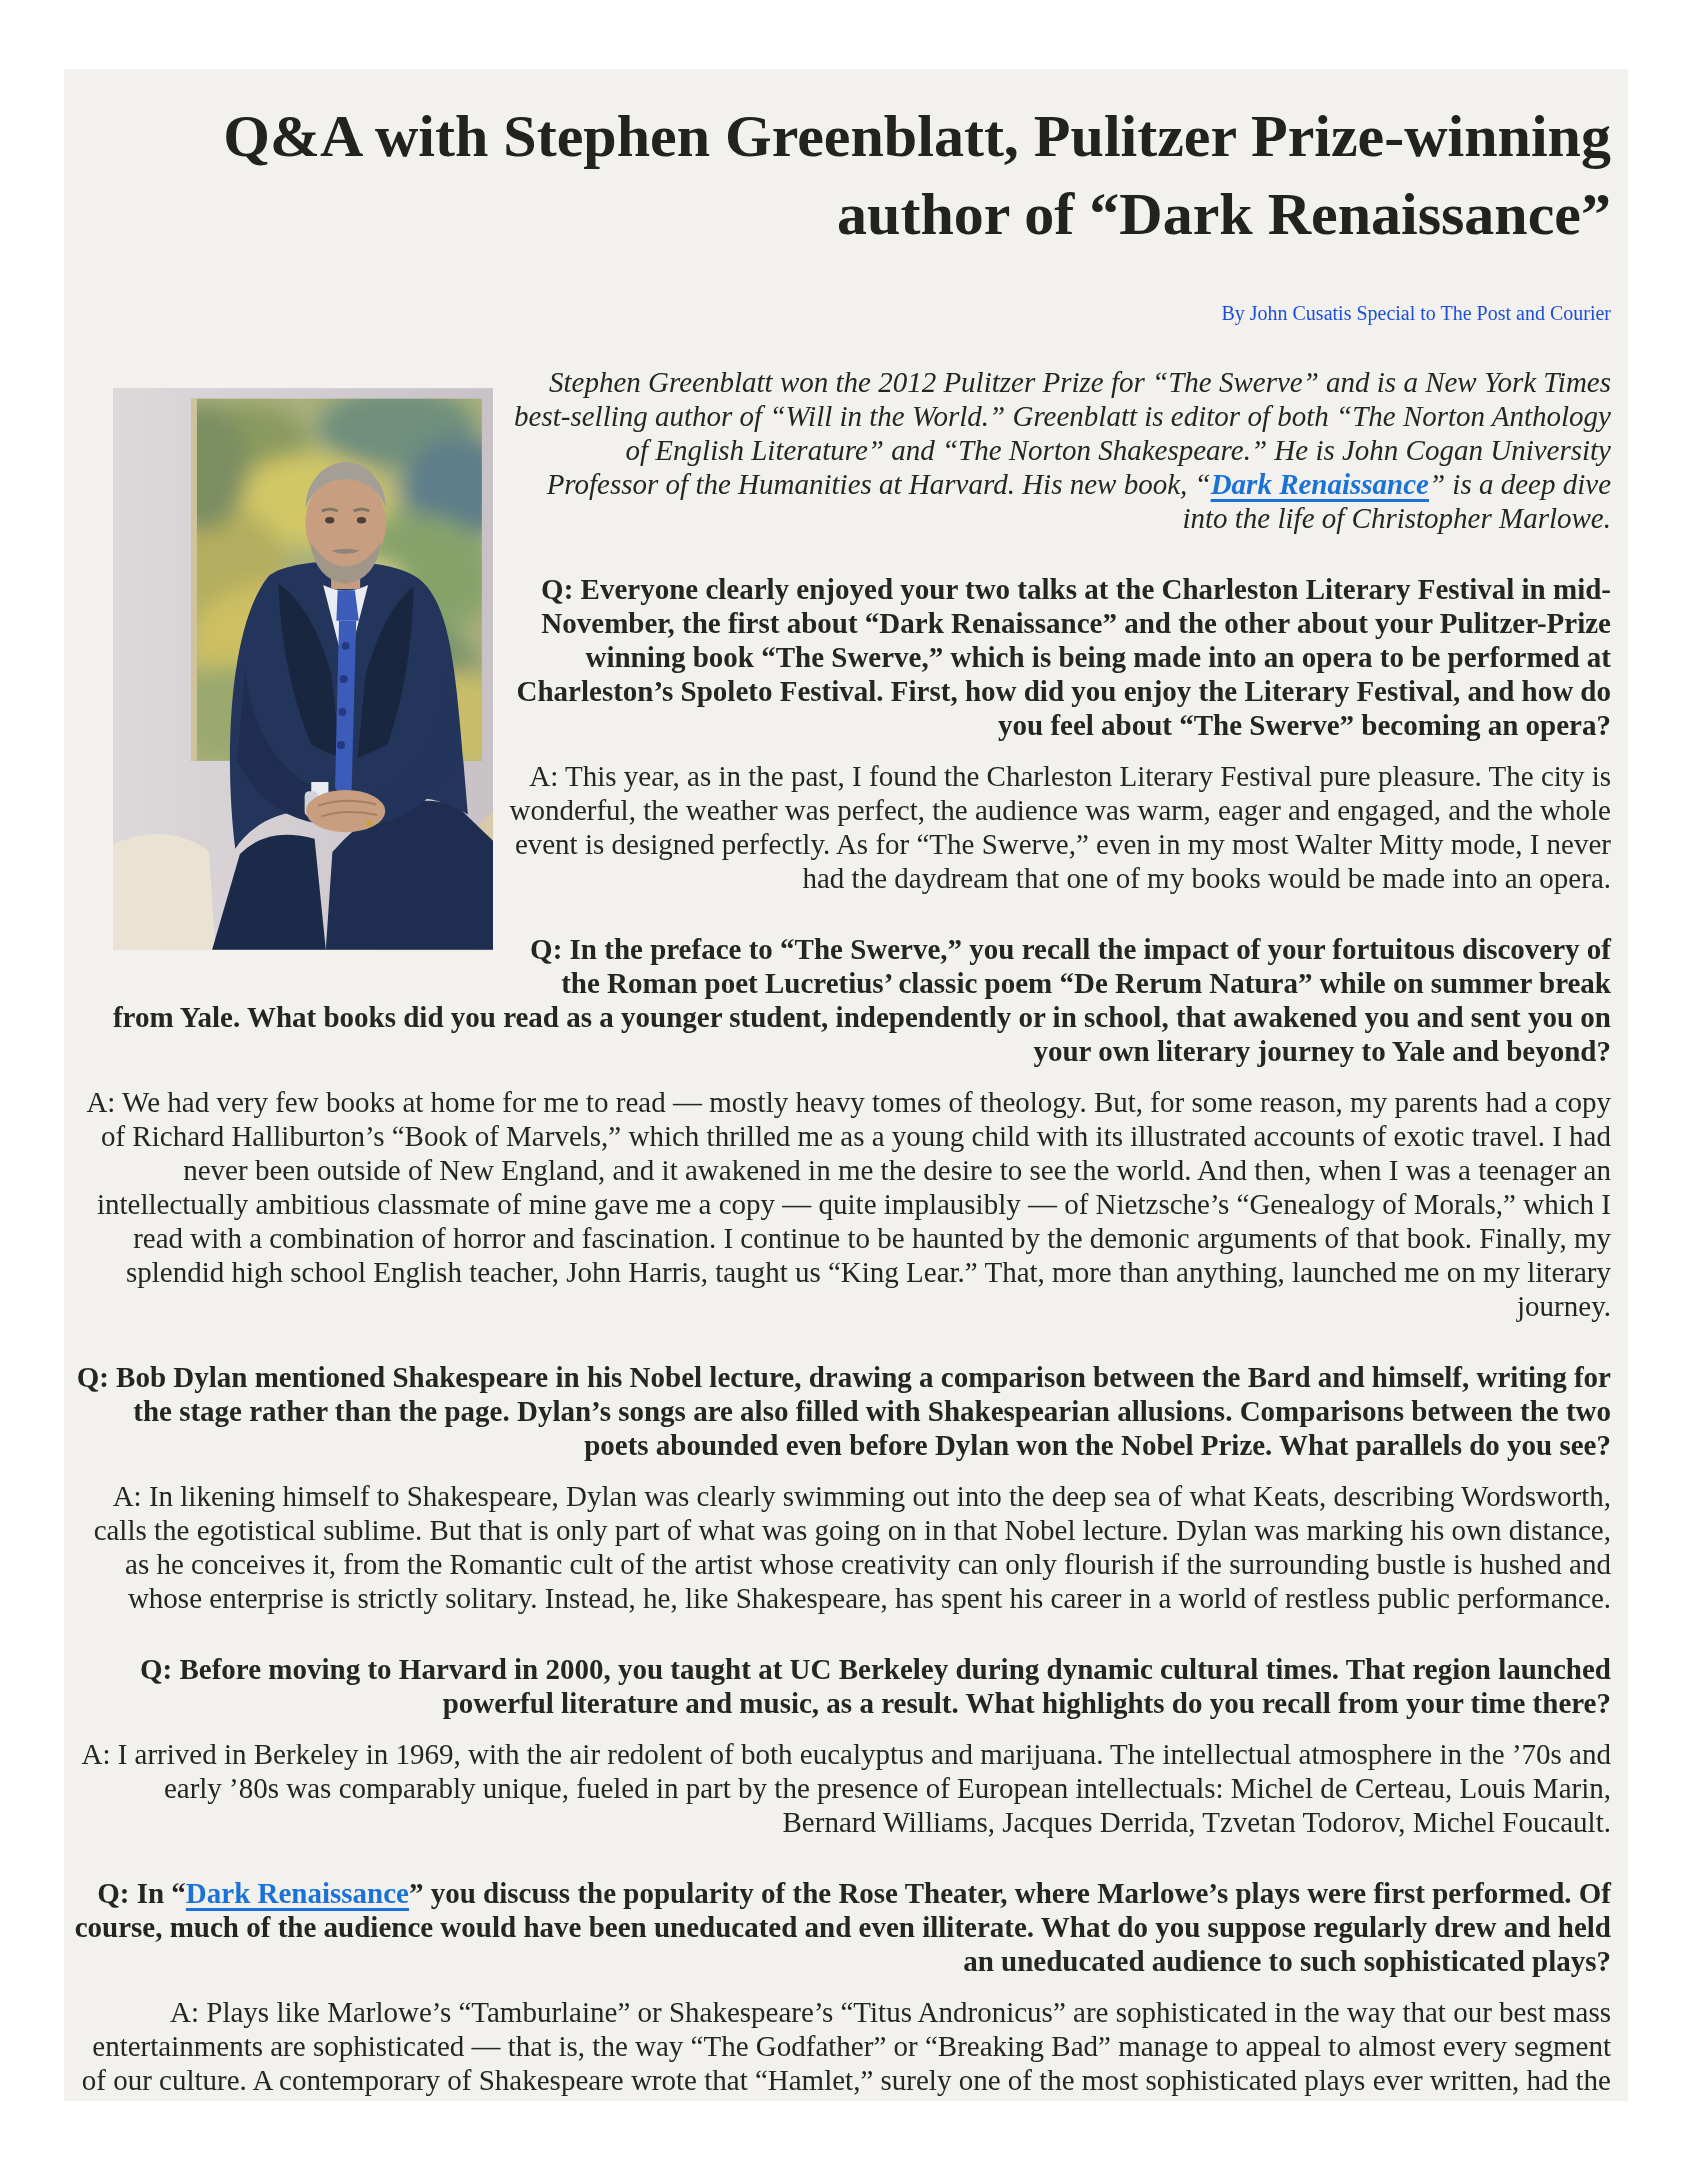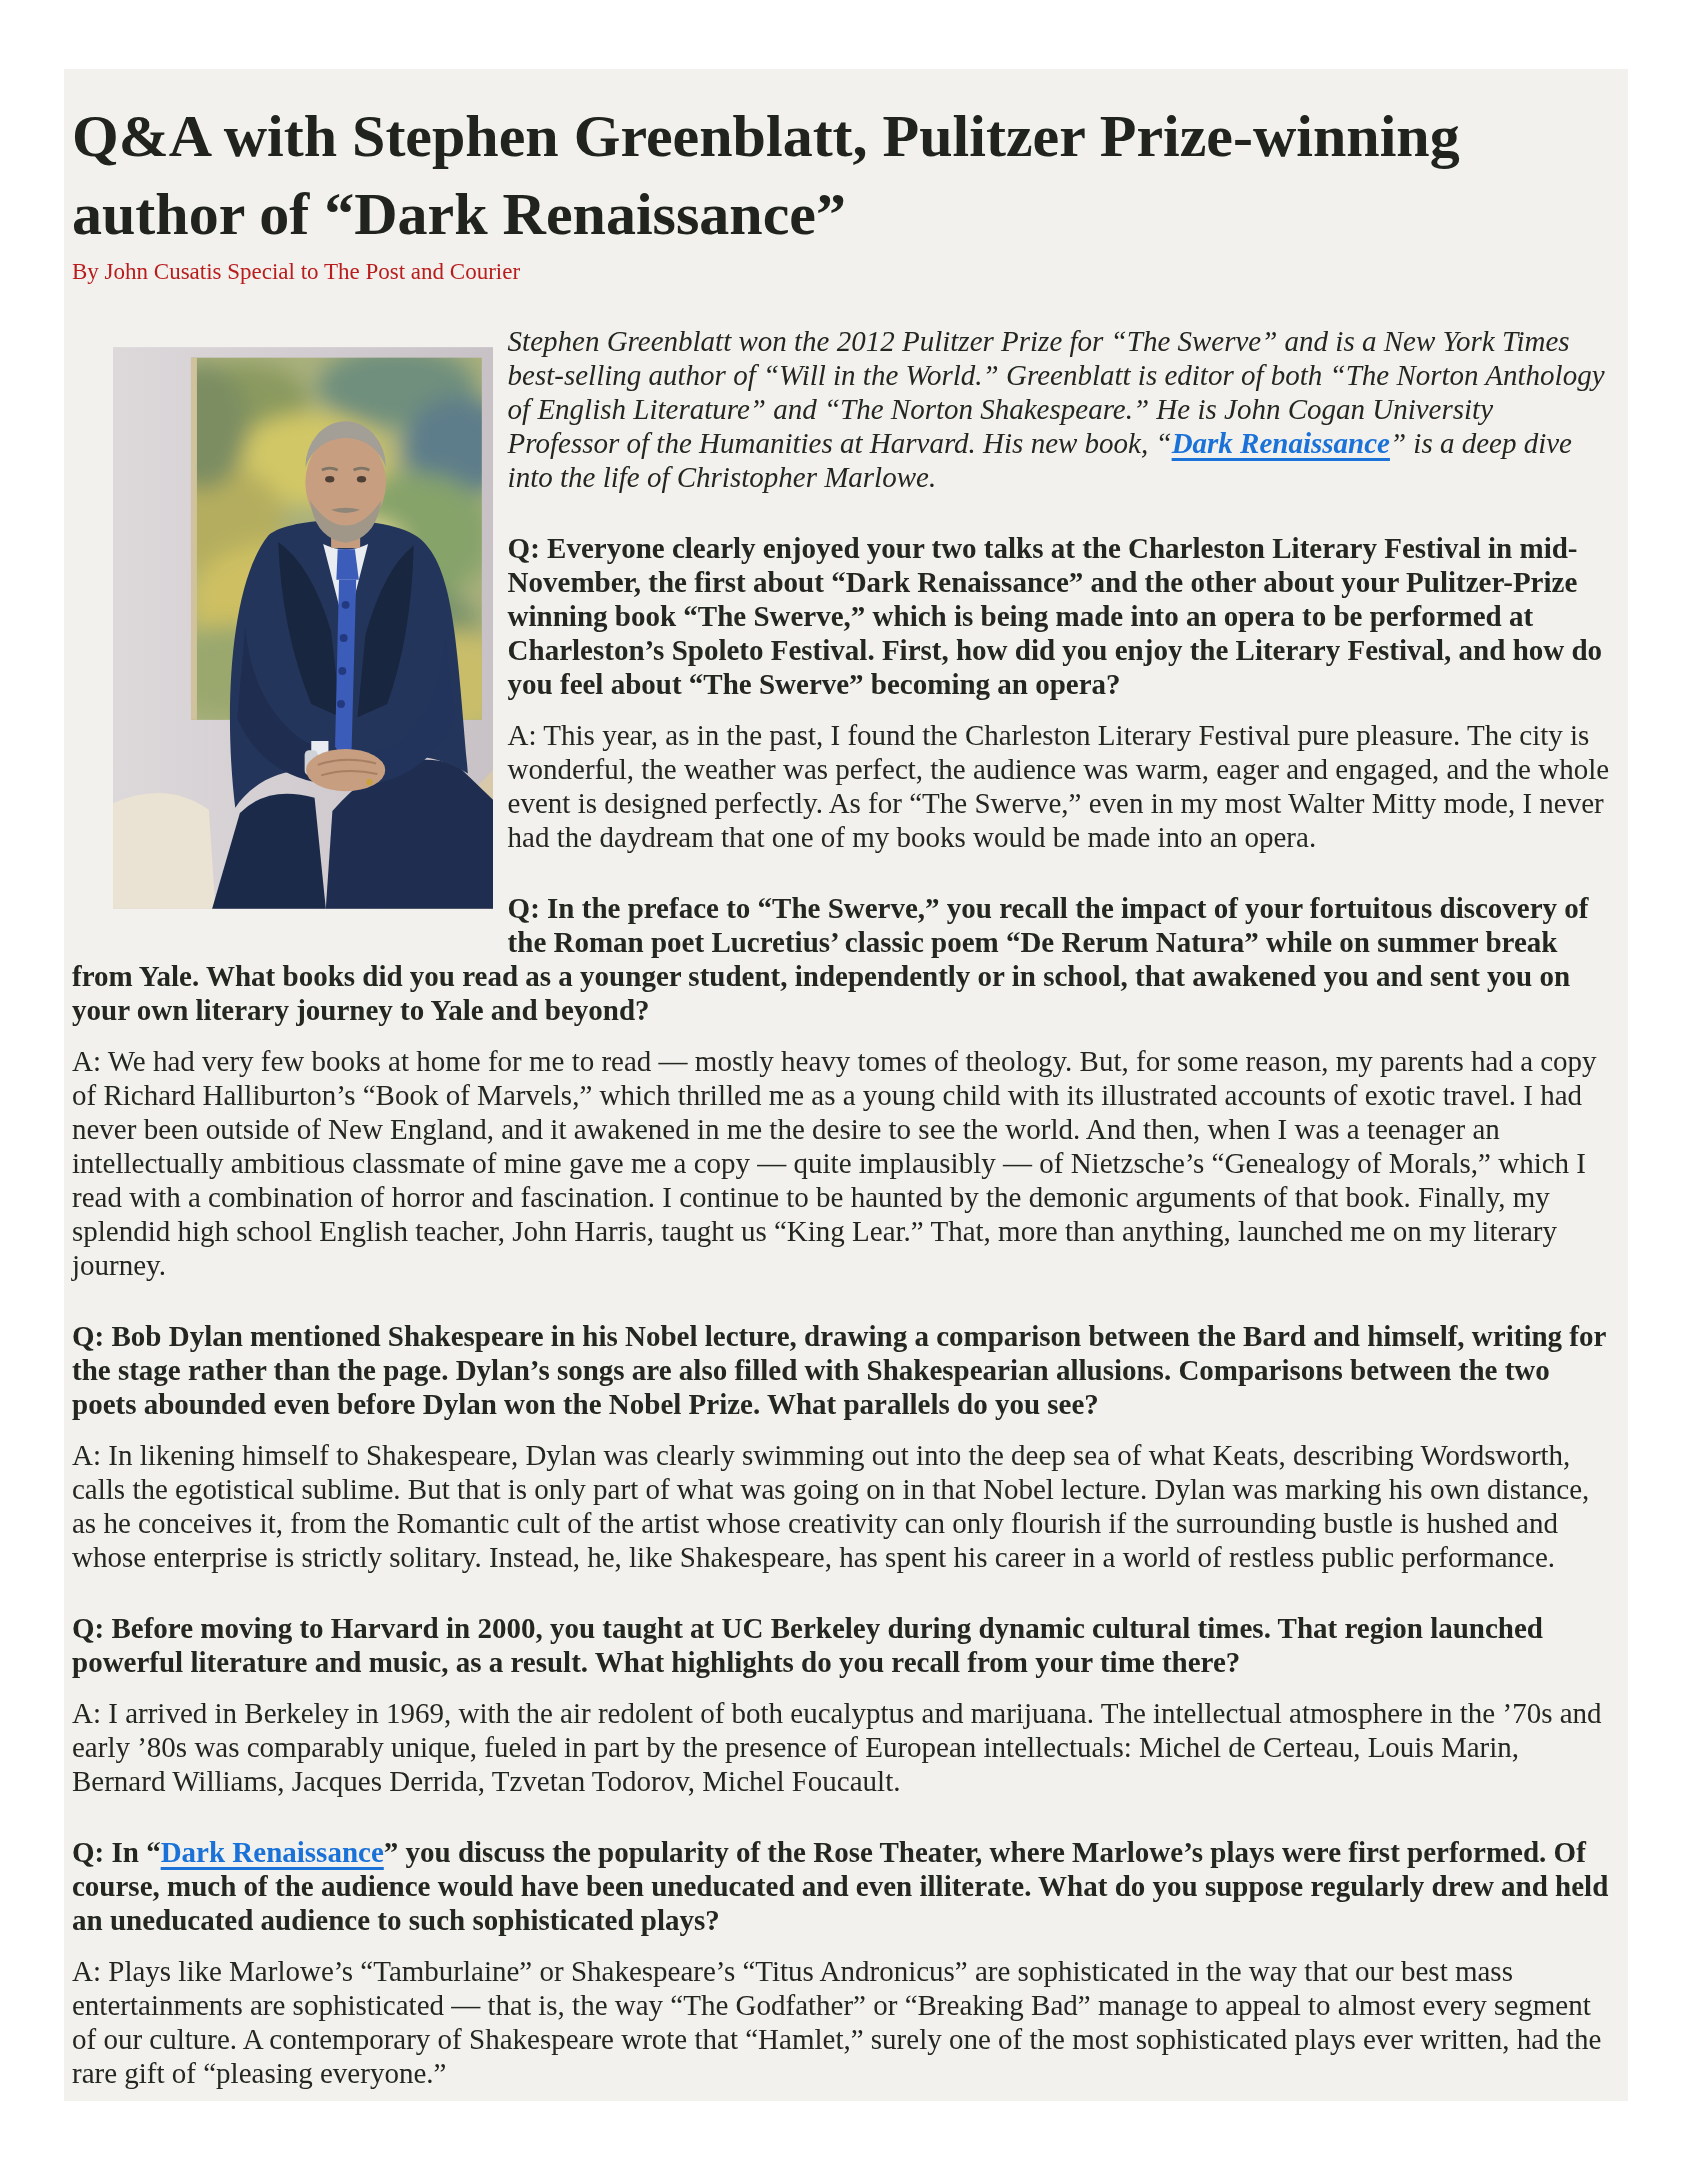--- a/index.html
+++ b/index.html
@@ -12,36 +12,38 @@
   }
   .sheet {
     position: absolute;
     left: 64px;
     top: 69px;
     width: 1564px;
     height: 2032px;
     background: #f2f1ed;
     color: #212420;
     overflow: hidden;
+    text-align: right;
   }
   .inner {
     padding: 28px 17px 0 8px;
   }
   h1.title {
     margin: 0;
     font-size: 60px;
     line-height: 1.3;
     font-weight: bold;
     color: #20231e;
     letter-spacing: 0px;
   }
   .byline-block {
-    font-size: 23px;
+    margin-top: 41px;
+    font-size: 20px;
     line-height: 38px;
-    color: #b91c1c;
+    color: #1d4ed8;
   }
   .content {
     margin-top: 33px;
     font-size: 29px;
     line-height: 34px;
     color: #24271f;
   }
   .content p { margin: 0; }
   p.intro { font-style: italic; }
   p.q { font-weight: bold; margin-top: 37px; }

